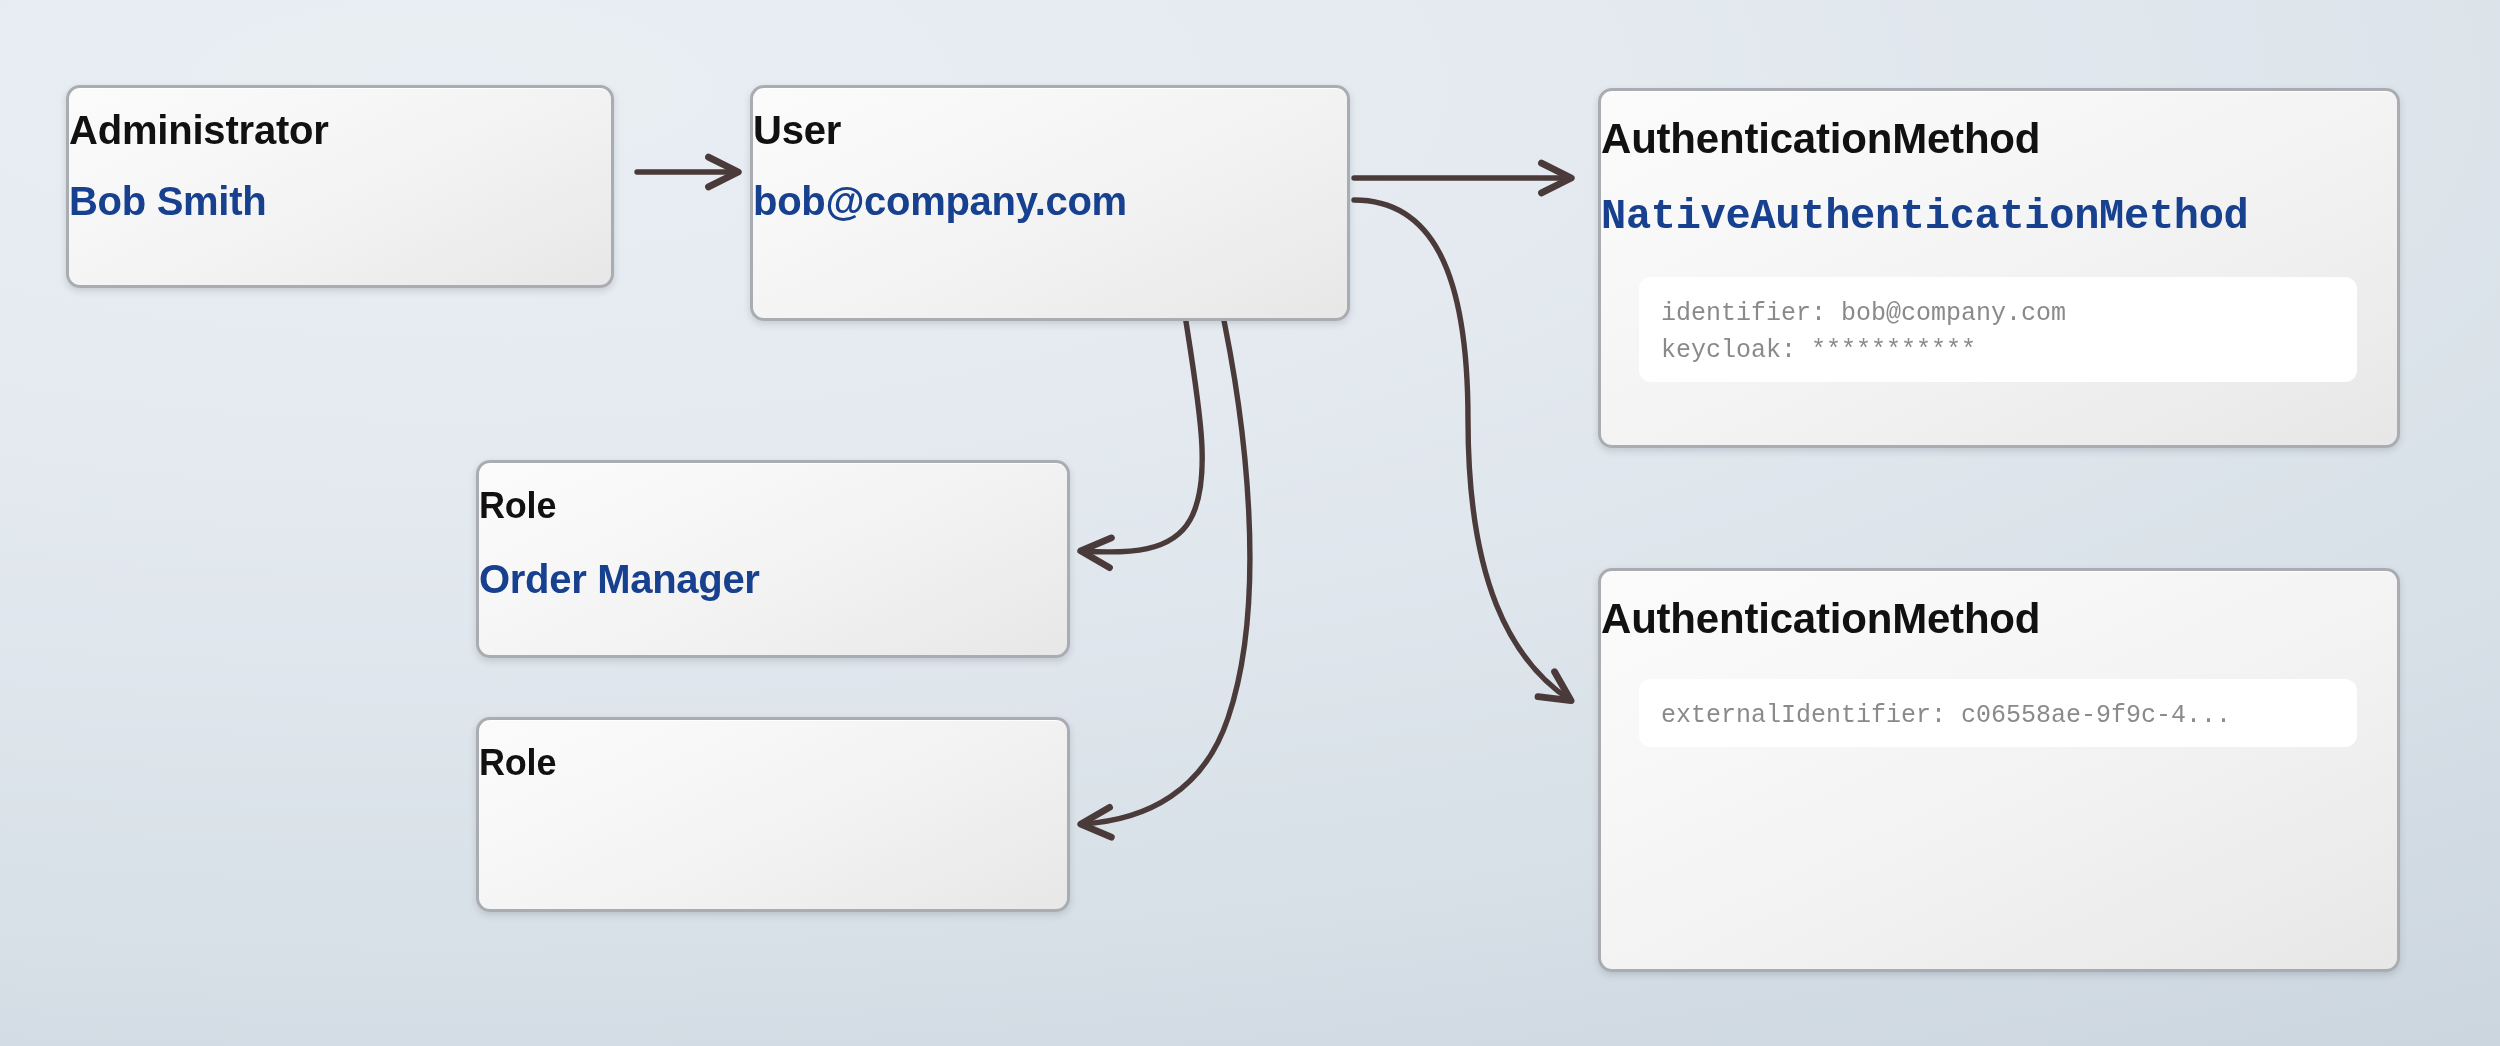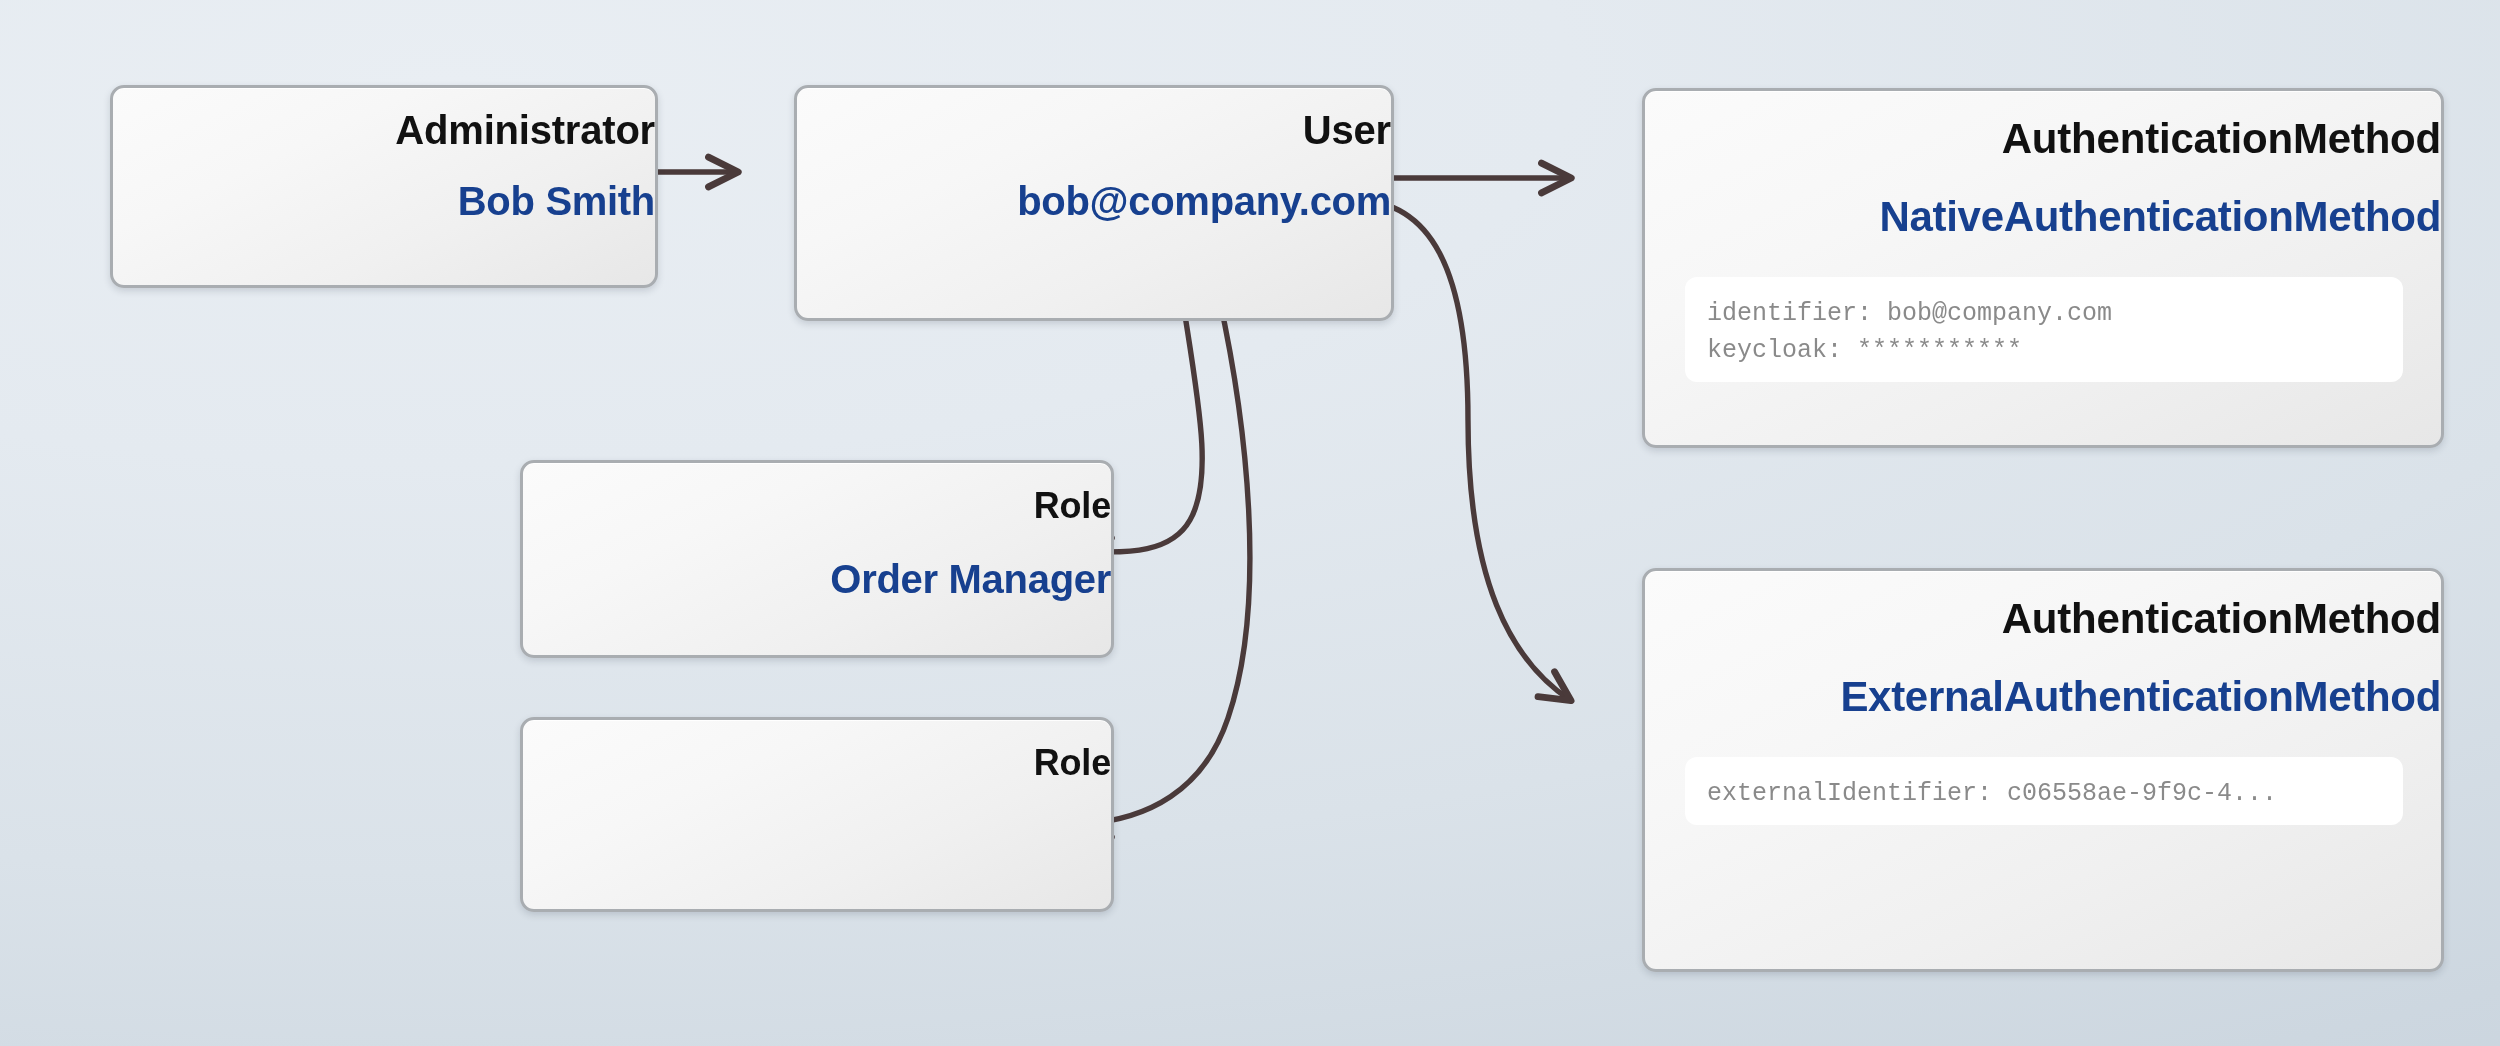--- a/index.html
+++ b/index.html
@@ -30,22 +30,21 @@
   
   .node {
     position: absolute;
     box-sizing: border-box;
     border: 3px solid #a9adb1;
     border-radius: 14px;
     background: linear-gradient(155deg, #fbfbfb 0%, #f7f7f7 32%, #f0f0f0 66%, #e7e7e7 100%);
     box-shadow: 0 3px 7px rgba(40,55,70,0.17), inset 0 1px 0 rgba(255,255,255,0.9);
     display: flex;
     flex-direction: column;
-    align-items: flex-end;
-    margin-left: 44px;
+    align-items: flex-start;
   }
   .node-type {
     color: #111111;
     font-weight: bold;
     text-align: center;
     letter-spacing: -0.2px;
     white-space: nowrap;
   }
   .node-title {
     color: #17408f;
@@ -56,21 +55,21 @@
   }
 
   
   .sm .node-type  { font-size: 40px; margin-top: 20px; }
   .sm .node-title { font-size: 40px; margin-top: 26px; }
 
   .md .node-type  { font-size: 36px; margin-top: 22px; }
   .md .node-title { font-size: 40px; margin-top: 30px; }
 
   .lg .node-type  { font-size: 42px; margin-top: 24px; }
-  .lg .node-title { font-size: 42px; margin-top: 30px; }
+  .lg .node-title { font-size: 42px; margin-top: 30px; font-family: Liberation Mono, monospace; }
 
   
   .details {
     background: #ffffff;
     border-radius: 12px;
     box-sizing: border-box;
     padding: 18px 22px 13px 22px;
     font-family: "Liberation Mono", "DejaVu Sans Mono", monospace;
     font-size: 25px;
     line-height: 1.48;
@@ -141,19 +140,18 @@
     <div class="node-type">AuthenticationMethod</div>
     <div class="node-title">NativeAuthenticationMethod</div>
     <div class="details">
       <div class="row">identifier: bob@company.com</div>
       <div class="row">keycloak: ***********</div>
     </div>
   </div>
 
   <div class="node lg" id="node-auth-external">
     <div class="node-type">AuthenticationMethod</div>
-    <div class="node-title">ExternalAuthenticationMethod</div>
     <div class="details">
       <div class="row">externalIdentifier: c06558ae-9f9c-4...</div>
     </div>
   </div>
 
 </div>
 
 </body></html>

